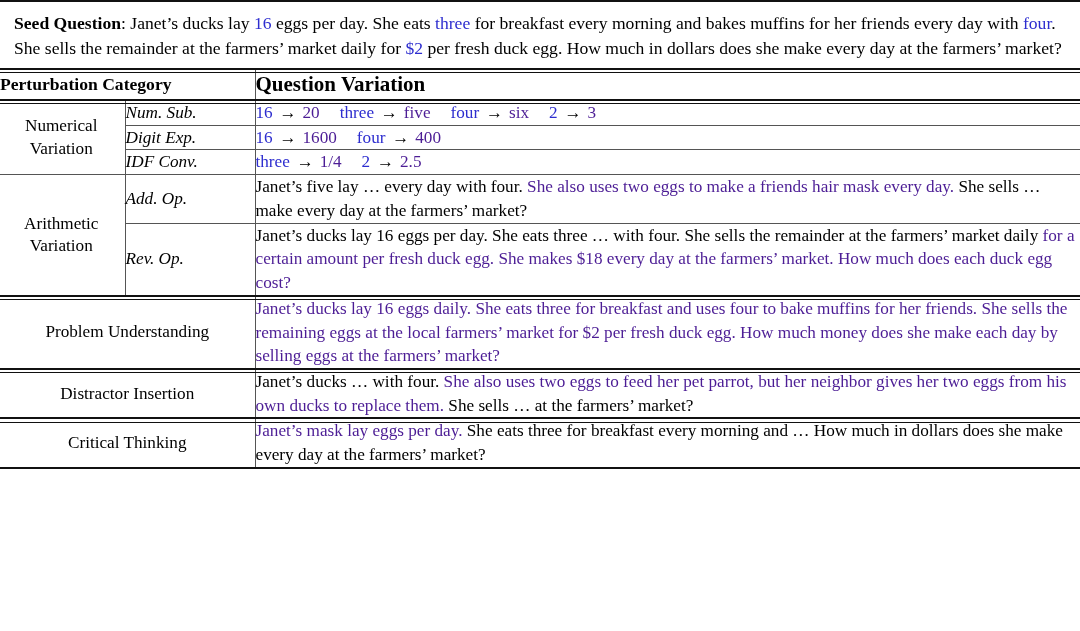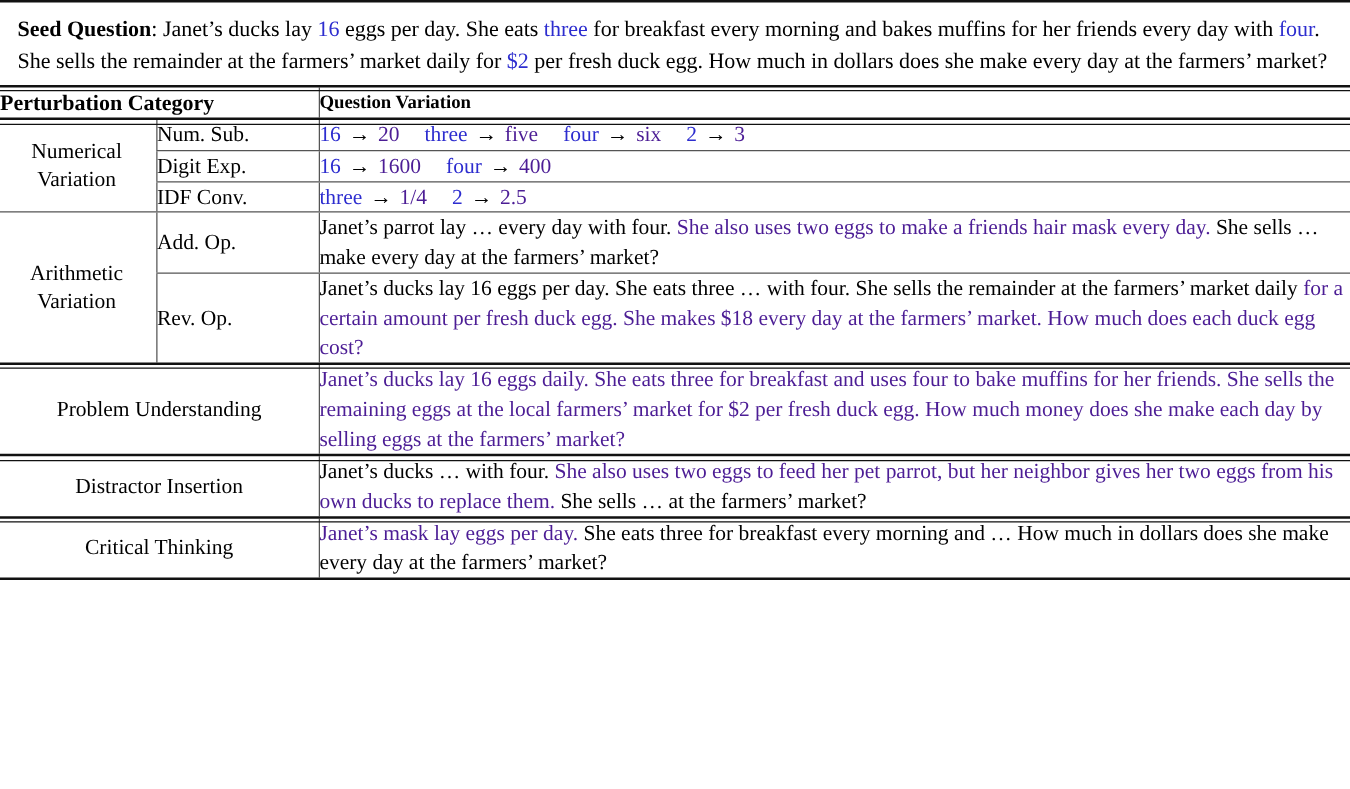--- a/index.html
+++ b/index.html
@@ -79,37 +79,38 @@
   .colmain  { width: 825px; }
 
   .hdr-cell {
     font-weight: bold;
     font-size: 17.6px;
     text-align: left;
     padding: 7px 0 7px 14px;
   }
   .hdr-main {
     font-weight: bold;
-    font-size: 15px;
+    font-size: 21px;
     text-align: left;
     padding: 7px 0 7px 14px;
     border-left: 1.1px solid #555555;
   }
 
   .cat-cell {
     text-align: center;
     padding: 4px 6px 4px 14px;
     line-height: 1.3;
   }
   .cat-cell.wrapped { padding-right: 2px; }
 
   .sub-cell {
     text-align: left;
     padding: 6px 6px 6px 14px;
     border-left: 1.1px solid #555555;
+    font-style: italic;
   }
   .main-cell {
     text-align: left;
     padding: 6px 14px 6px 14px;
     border-left: 1.1px solid #555555;
   }
 
   .sep-row td {
     padding: 0;
     height: 0;
@@ -188,21 +189,21 @@
             <div class="rule-thin"></div>
           </td>
       </tr>
 
       <tr>
         <td class="cat-cell wrapped" rowspan="3">
           <div>Arithmetic</div>
           <div>Variation</div>
         </td>
         <td class="sub-cell">Add. Op.</td>
-        <td class="main-cell"><span>Janet’s parrot lay … every day with four. </span><span class="green">She also uses two eggs to make a friends hair mask every day.</span><span> She sells … make every day at the farmers’ market?</span></td>
+        <td class="main-cell"><span>Janet’s five lay … every day with four. </span><span class="green">She also uses two eggs to make a friends hair mask every day.</span><span> She sells … make every day at the farmers’ market?</span></td>
       </tr>
       <tr class="sep-row">
         <td colspan="2">
             <div class="sep-line"></div>
           </td>
       </tr>
       <tr>
         <td class="sub-cell">Rev. Op.</td>
         <td class="main-cell"><span>Janet’s ducks lay 16 eggs per day. She eats three … with four. She sells the remainder at the farmers’ market daily </span><span class="green">for a certain amount per fresh duck egg. She makes $18 every day at the farmers’ market. How much does each duck egg cost?</span></td>
       </tr>

